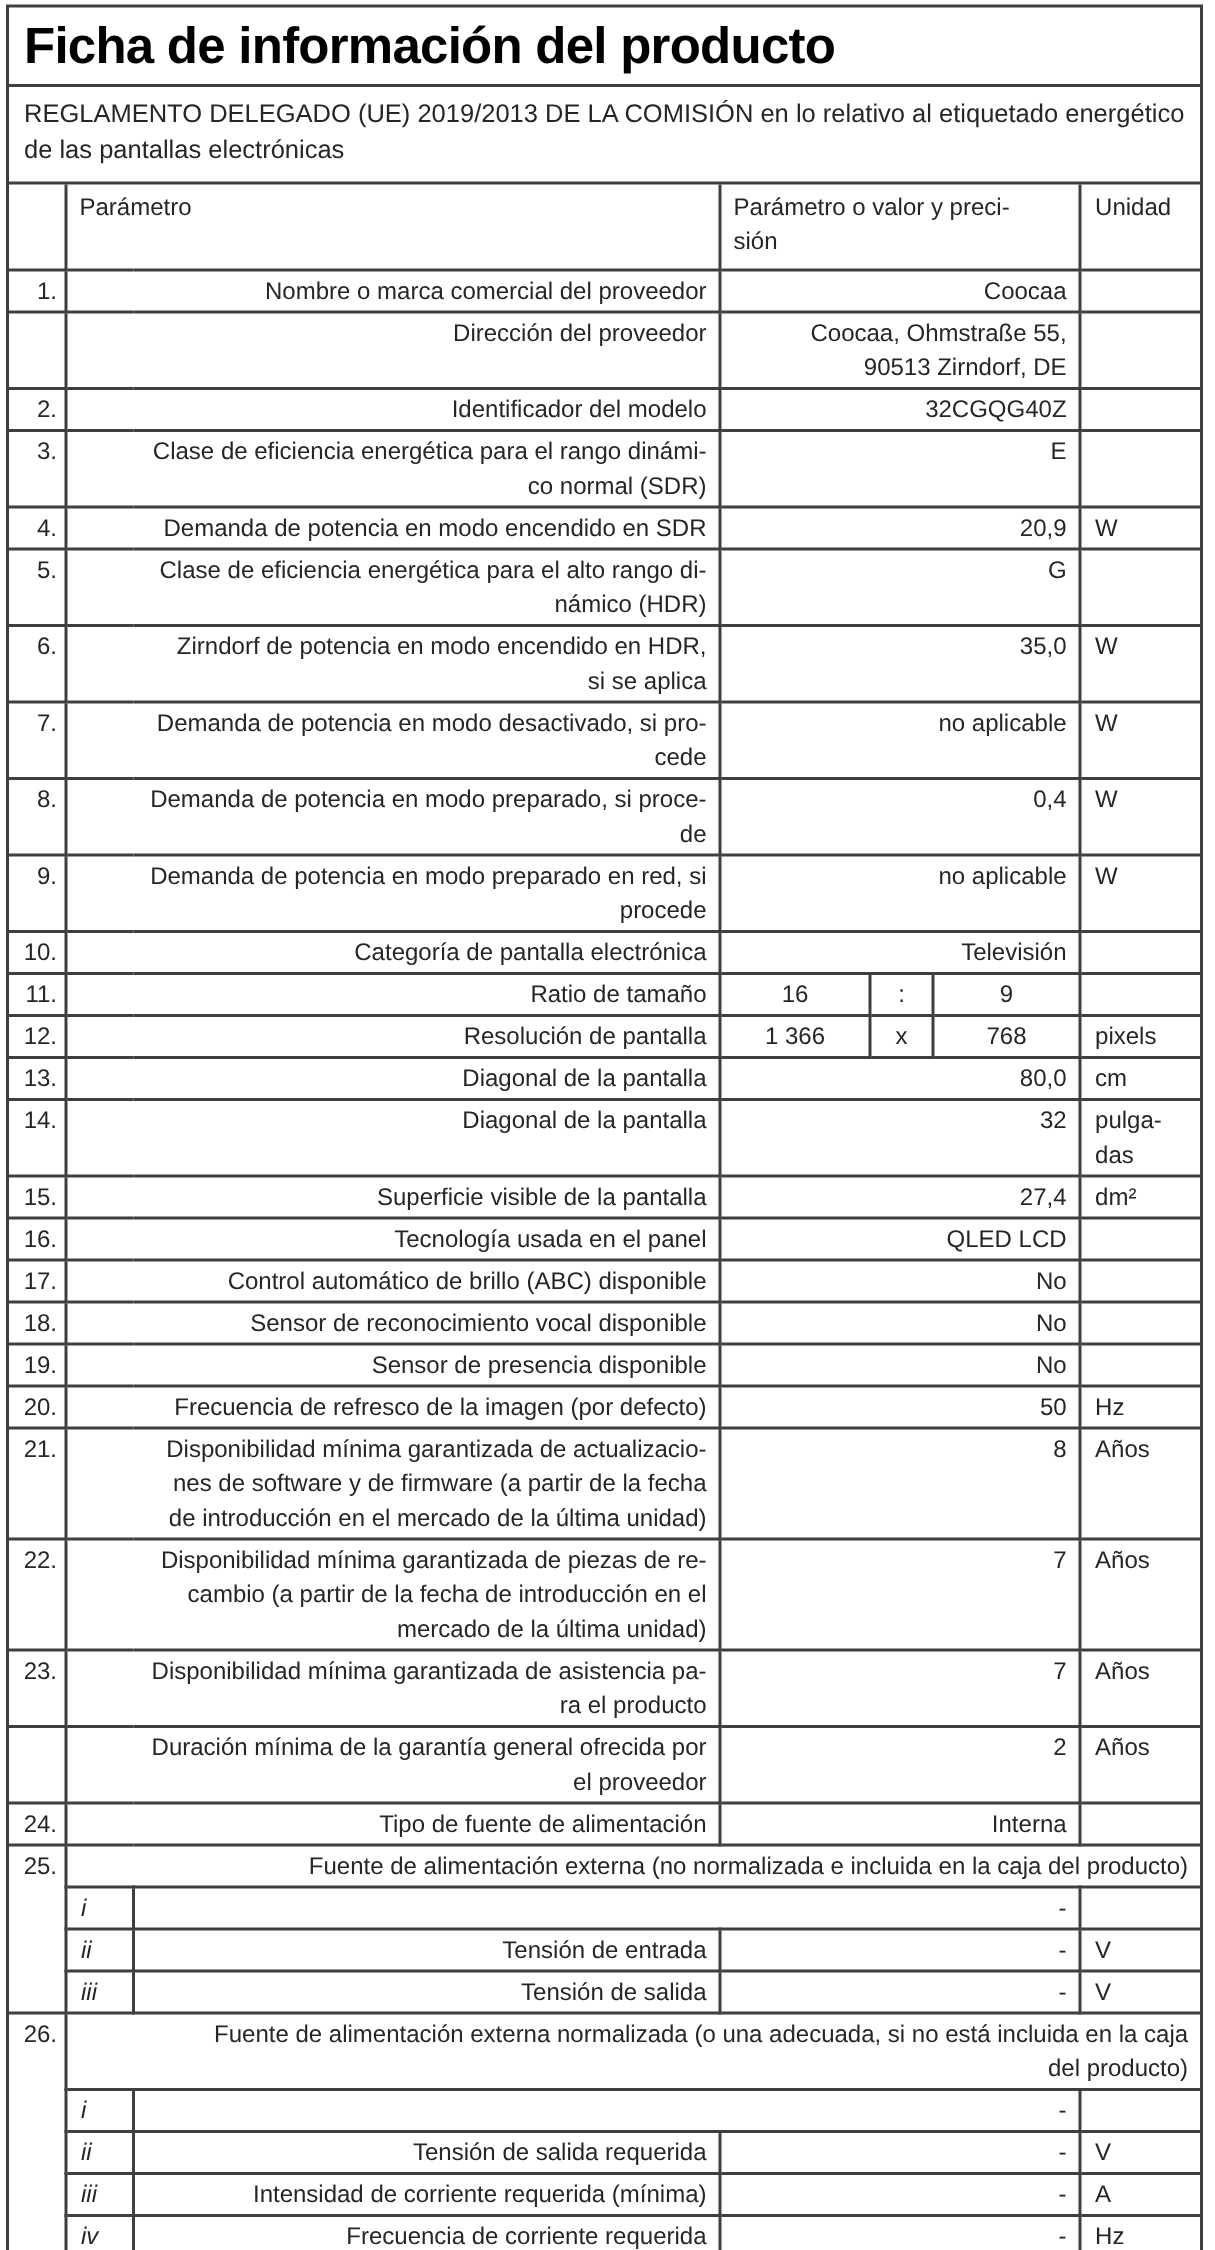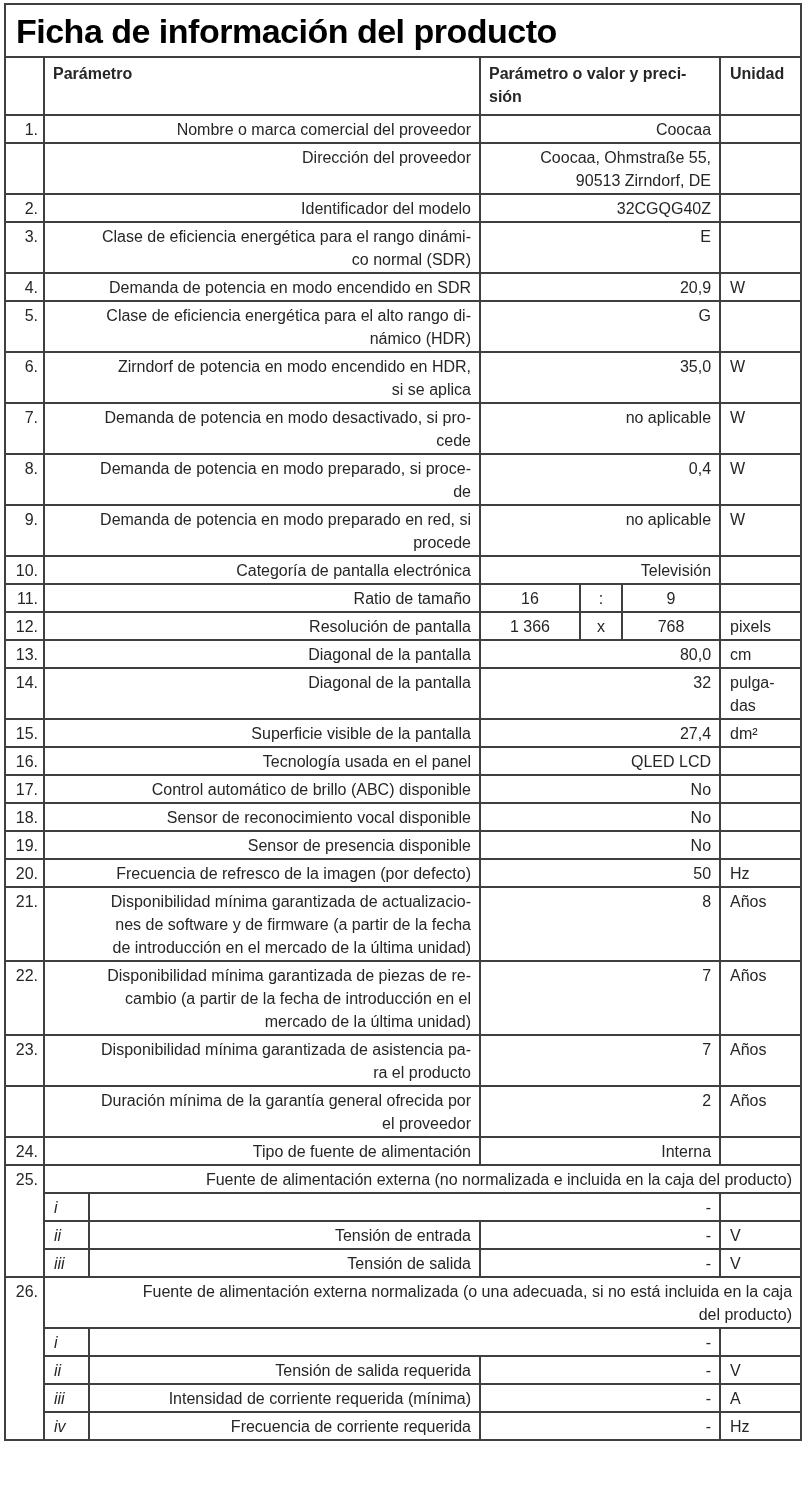--- a/index.html
+++ b/index.html
@@ -44,37 +44,41 @@
   td{
     border:2px solid #3f3f3f;
     padding:2px 8px 1px 8px;
     font-size:16px;
     line-height:23px;
     vertical-align:top;
     white-space:pre-line;
     overflow:hidden;
   }
   thead td{
-    font-weight:bold;
+    font-weight:normal;
     padding-top:4px;
     padding-bottom:6px;
   }
   td.num{text-align:right;padding-right:5px;padding-left:2px;}
   td.subidx{font-style:italic;padding-left:9px;}
   td.r{text-align:right;}
   td.l{text-align:right;}
   td.c{text-align:center;}
   td.unit{padding-left:9px;padding-right:18px;margin-top:38px;}
 </style>
 </head>
 <body>
 
 <div class="frame">
   <div class="title-section">
     <h1 class="page-title" style="color: #000000;">Ficha de información del producto</h1>
+  </div>
+  <div class="subtitle-section">
+    <p class="subtitle">REGLAMENTO DELEGADO (UE) 2019/2013 DE LA COMISIÓN en lo relativo al etiquetado energético
+de las pantallas electrónicas</p>
   </div>
   <table>
     <colgroup>
       <col style="width:38px">
         <col style="width:45px">
         <col style="width:391px">
       <col style="width:100px">
         <col style="width:42px">
         <col style="width:98px">
         <col style="width:80px">

